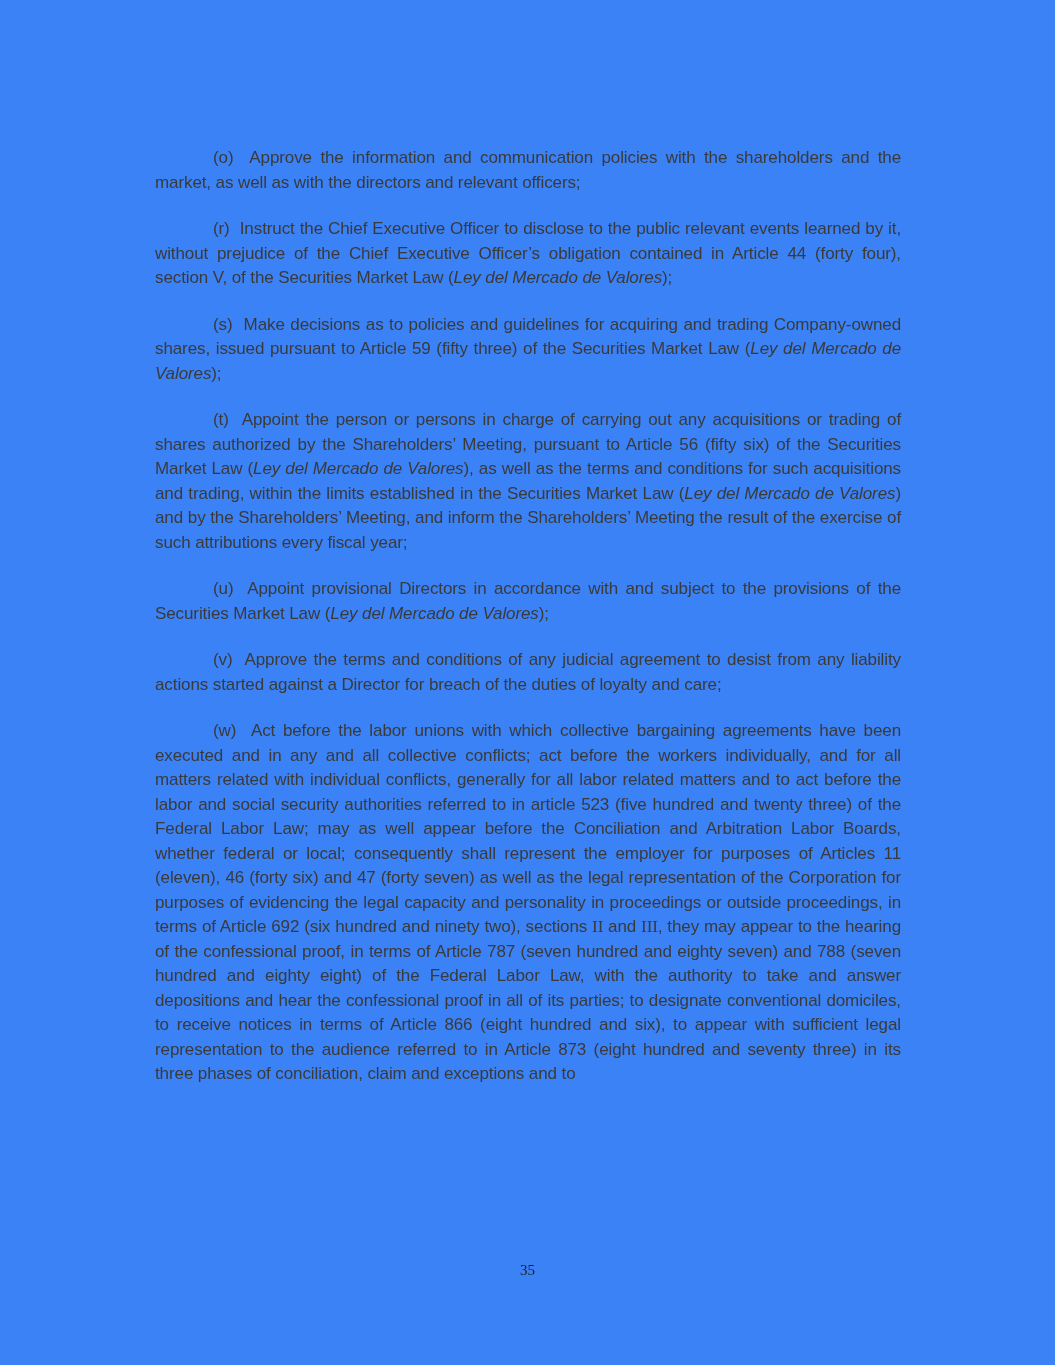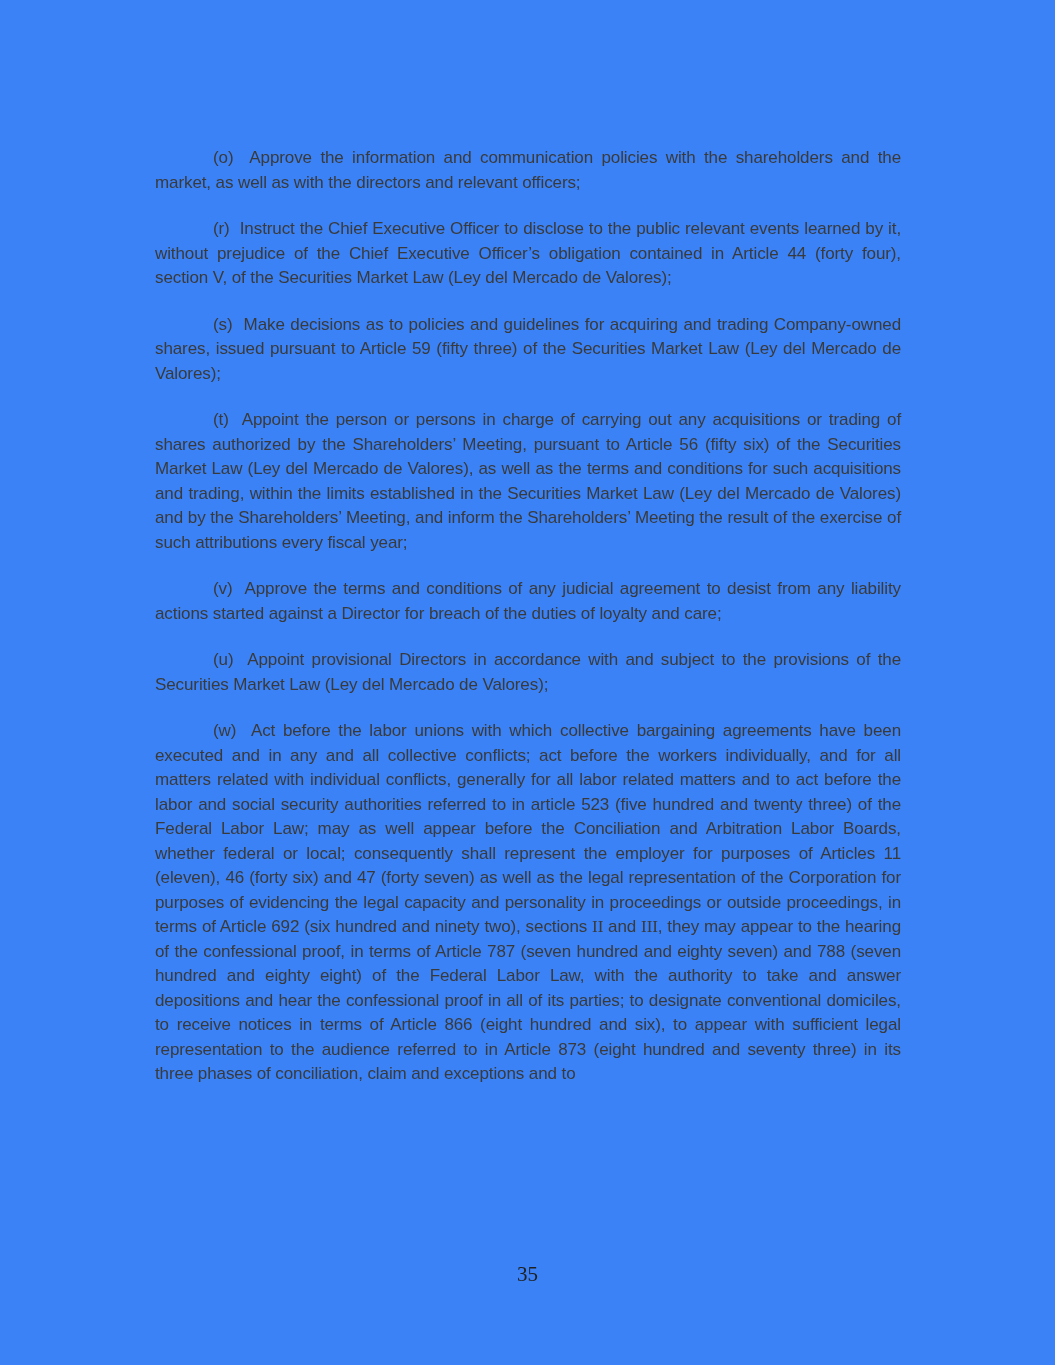--- a/index.html
+++ b/index.html
@@ -22,42 +22,42 @@
     letter-spacing: -0.1px;
     text-align: justify;
     color: #3a3a3a;
   }
   .para {
     margin: 0 0 22px 0;
     text-indent: 58px;
   }
   .para:last-child { margin-bottom: 0; }
   .marker { white-space: nowrap; }
-  .seg-italic { }
+  .seg-italic { font-style: italic; }
   .seg-serif { font-family: "Liberation Serif", serif; }
   .footer {
     position: absolute;
     left: 0;
     right: 0;
     top: 1262px;
     text-align: center;
     font-family: "Liberation Serif", serif;
-    font-size: 21px;
+    font-size: 15px;
     color: #1f1f1f;
   }
 </style>
 </head>
 <body>
 
 <div class="page" style="background: #3b82f6;">
   <div class="body-text" style="color: rgb(58, 58, 58);">
       <p class="para"><span class="marker">(o)</span>&nbsp; <span>Approve the information and communication policies with the shareholders and the market, as well as with the directors and relevant officers;</span></p>
       <p class="para"><span class="marker">(r)</span>&nbsp; <span>Instruct the Chief Executive Officer to disclose to the public relevant events learned by it, without prejudice of the Chief Executive Officer’s obligation contained in Article 44 (forty four), section V, of the Securities Market Law (</span><span class="seg-italic">Ley del Mercado de Valores</span><span>);</span></p>
       <p class="para"><span class="marker">(s)</span>&nbsp; <span>Make decisions as to policies and guidelines for acquiring and trading Company-owned shares, issued pursuant to Article 59 (fifty three) of the Securities Market Law (</span><span class="seg-italic">Ley del Mercado de Valores</span><span>);</span></p>
       <p class="para"><span class="marker">(t)</span>&nbsp; <span>Appoint the person or persons in charge of carrying out any acquisitions or trading of shares authorized by the Shareholders’ Meeting, pursuant to Article 56 (fifty six) of the Securities Market Law (</span><span class="seg-italic">Ley del Mercado de Valores</span><span>), as well as the terms and conditions for such acquisitions and trading, within the limits established in the Securities Market Law (</span><span class="seg-italic">Ley del Mercado de Valores</span><span>) and by the Shareholders’ Meeting, and inform the Shareholders’ Meeting the result of the exercise of such attributions every fiscal year;</span></p>
+      <p class="para"><span class="marker">(u)</span>&nbsp; <span>Appoint provisional Directors in accordance with and subject to the provisions of the Securities Market Law (</span><span class="seg-italic">Ley del Mercado de Valores</span><span>);</span></p>
       <p class="para"><span class="marker">(v)</span>&nbsp; <span>Approve the terms and conditions of any judicial agreement to desist from any liability actions started against a Director for breach of the duties of loyalty and care;</span></p>
-      <p class="para"><span class="marker">(u)</span>&nbsp; <span>Appoint provisional Directors in accordance with and subject to the provisions of the Securities Market Law (</span><span class="seg-italic">Ley del Mercado de Valores</span><span>);</span></p>
       <p class="para"><span class="marker">(w)</span>&nbsp; <span>Act before the labor unions with which collective bargaining agreements have been executed and in any and all collective conflicts; act before the workers individually, and for all matters related with individual conflicts, generally for all labor related matters and to act before the labor and social security authorities referred to in article 523 (five hundred and twenty three) of the Federal Labor Law; may as well appear before the Conciliation and Arbitration Labor Boards, whether federal or local; consequently shall represent the employer for purposes of Articles 11 (eleven), 46 (forty six) and 47 (forty seven) as well as the legal representation of the Corporation for purposes of evidencing the legal capacity and personality in proceedings or outside proceedings, in terms of Article 692 (six hundred and ninety two), sections </span><span class="seg-serif">II</span><span> and </span><span class="seg-serif">III</span><span>, they may appear to the hearing of the confessional proof, in terms of Article 787 (seven hundred and eighty seven) and 788 (seven hundred and eighty eight) of the Federal Labor Law, with the authority to take and answer depositions and hear the confessional proof in all of its parties; to designate conventional domiciles, to receive notices in terms of Article 866 (eight hundred and six), to appear with sufficient legal representation to the audience referred to in Article 873 (eight hundred and seventy three) in its three phases of conciliation, claim and exceptions and to</span></p>
     </div>
   <div class="footer" style="color: rgb(31, 31, 31);">
     <span>35</span>
   </div>
 </div>
 
 </body></html>

